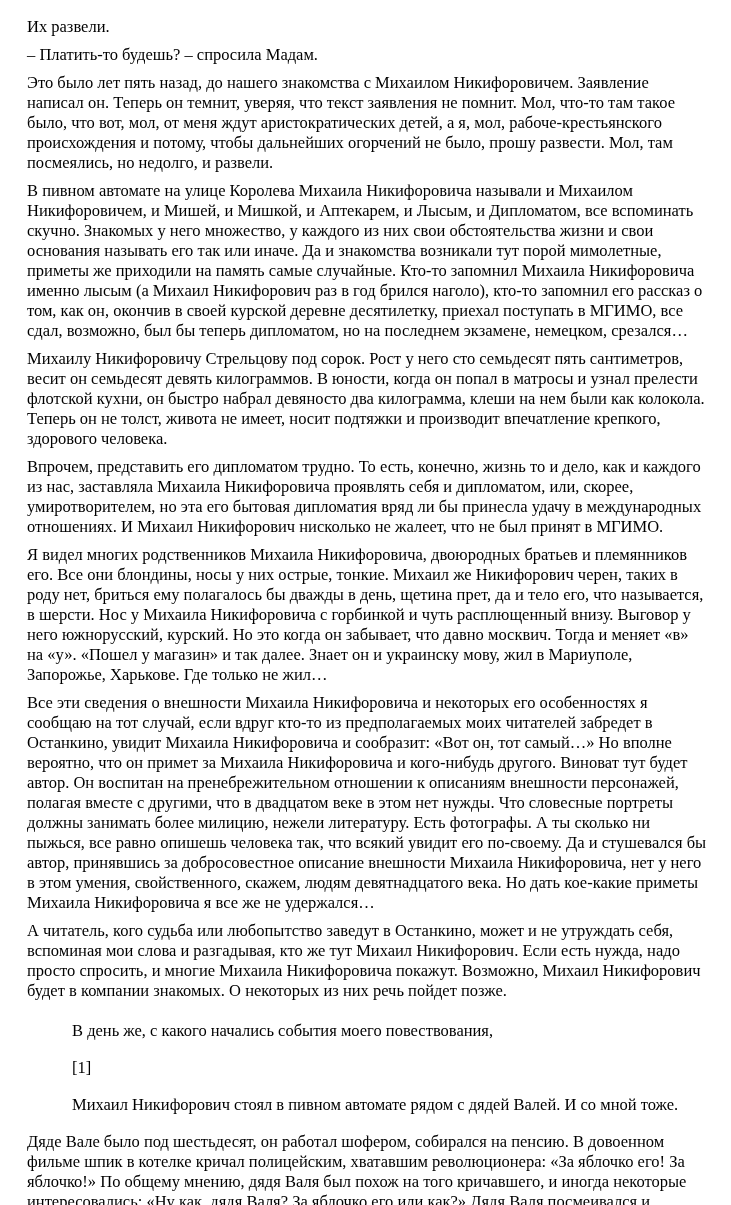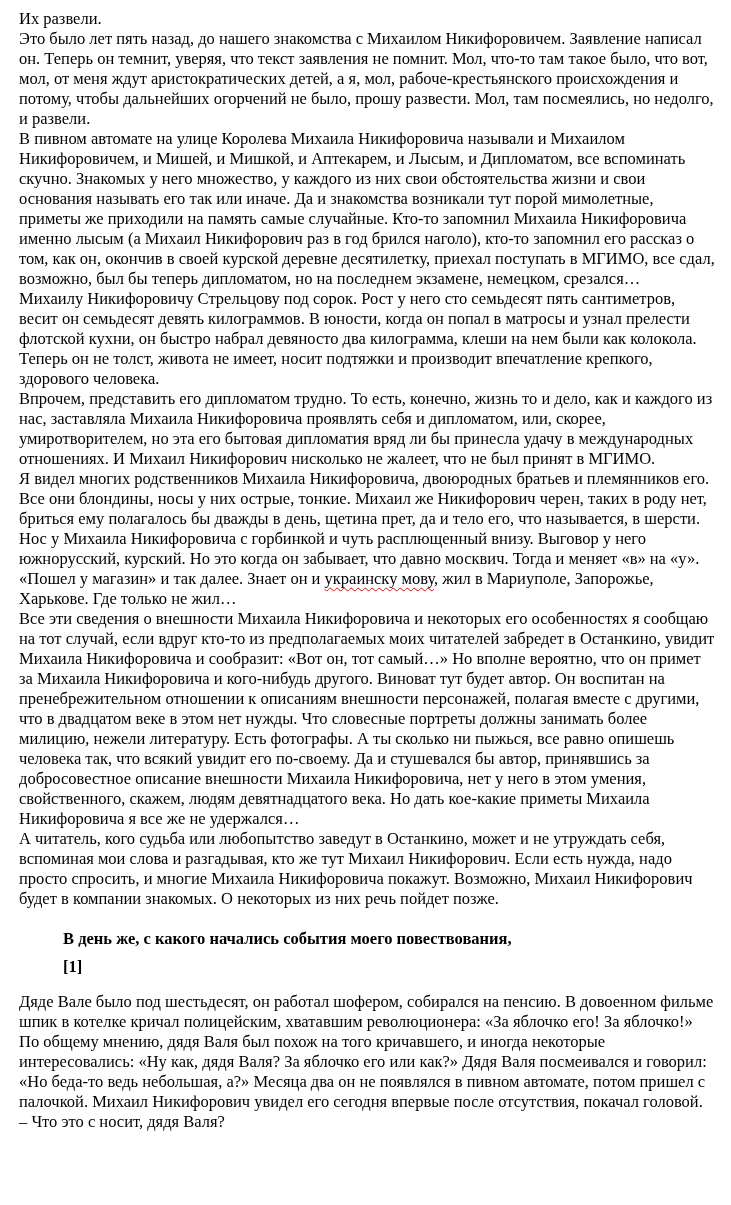--- a/index.html
+++ b/index.html
@@ -16,57 +16,57 @@
     min-height: 1205px;
     padding: 9px 16px 12px 19px;
     background: #ffffff;
     color: #000000;
     font-family: "Liberation Serif", "DejaVu Serif", serif;
     font-size: 16.5px;
     line-height: 20px;
     text-align: left;
   }
   .para {
-    margin: 0;
+    margin: 8px;
     padding: 0;
   }
   .inset {
     margin: 20px 0 15px 0;
     padding-left: 36px;
   }
   .inset-line {
-    margin: 8px;
-    font-weight: bold;
+    margin: 17px;
   }
   .misspell {
-    text-decoration: underline;
     text-decoration-style: wavy;
     text-decoration-color: #cc1111;
     text-decoration-thickness: 1px;
     text-underline-offset: 3px;
     text-decoration-skip-ink: none;
   }
 </style>
 </head>
 <body>
 
 <div class="page">
 
   <p class="para">Их развели.</p>
+  <p class="para">– Платить-то будешь? – спросила Мадам.</p>
   <p class="para">Это было лет пять назад, до нашего знакомства с Михаилом Никифоровичем. Заявление написал он. Теперь он темнит, уверяя, что текст заявления не помнит. Мол, что-то там такое было, что вот, мол, от меня ждут аристократических детей, а я, мол, рабоче-крестьянского происхождения и потому, чтобы дальнейших огорчений не было, прошу развести. Мол, там посмеялись, но недолго, и развели.</p>
   <p class="para">В пивном автомате на улице Королева Михаила Никифоровича называли и Михаилом Никифоровичем, и Мишей, и Мишкой, и Аптекарем, и Лысым, и Дипломатом, все вспоминать скучно. Знакомых у него множество, у каждого из них свои обстоятельства жизни и свои основания называть его так или иначе. Да и знакомства возникали тут порой мимолетные, приметы же приходили на память самые случайные. Кто-то запомнил Михаила Никифоровича именно лысым (а Михаил Никифорович раз в год брился наголо), кто-то запомнил его рассказ о том, как он, окончив в своей курской деревне десятилетку, приехал поступать в МГИМО, все сдал, возможно, был бы теперь дипломатом, но на последнем экзамене, немецком, срезался…</p>
   <p class="para">Михаилу Никифоровичу Стрельцову под сорок. Рост у него сто семьдесят пять сантиметров, весит он семьдесят девять килограммов. В юности, когда он попал в матросы и узнал прелести флотской кухни, он быстро набрал девяносто два килограмма, клеши на нем были как колокола. Теперь он не толст, живота не имеет, носит подтяжки и производит впечатление крепкого, здорового человека.</p>
   <p class="para">Впрочем, представить его дипломатом трудно. То есть, конечно, жизнь то и дело, как и каждого из нас, заставляла Михаила Никифоровича проявлять себя и дипломатом, или, скорее, умиротворителем, но эта его бытовая дипломатия вряд ли бы принесла удачу в международных отношениях. И Михаил Никифорович нисколько не жалеет, что не был принят в МГИМО.</p>
 
   <p class="para"><span>Я видел многих родственников Михаила Никифоровича, двоюродных братьев и племянников его. Все они блондины, носы у них острые, тонкие. Михаил же Никифорович черен, таких в роду нет, бриться ему полагалось бы дважды в день, щетина прет, да и тело его, что называется, в шерсти. Нос у Михаила Никифоровича с горбинкой и чуть расплющенный внизу. Выговор у него южнорусский, курский. Но это когда он забывает, что давно москвич. Тогда и меняет «в» на «у». «Пошел у магазин» и так далее. Знает он и </span><span class="misspell">украинску мову</span><span>, жил в Мариуполе, Запорожье, Харькове. Где только не жил…</span></p>
 
   <p class="para">Все эти сведения о внешности Михаила Никифоровича и некоторых его особенностях я сообщаю на тот случай, если вдруг кто-то из предполагаемых моих читателей забредет в Останкино, увидит Михаила Никифоровича и сообразит: «Вот он, тот самый…» Но вполне вероятно, что он примет за Михаила Никифоровича и кого-нибудь другого. Виноват тут будет автор. Он воспитан на пренебрежительном отношении к описаниям внешности персонажей, полагая вместе с другими, что в двадцатом веке в этом нет нужды. Что словесные портреты должны занимать более милицию, нежели литературу. Есть фотографы. А ты сколько ни пыжься, все равно опишешь человека так, что всякий увидит его по-своему. Да и стушевался бы автор, принявшись за добросовестное описание внешности Михаила Никифоровича, нет у него в этом умения, свойственного, скажем, людям девятнадцатого века. Но дать кое-какие приметы Михаила Никифоровича я все же не удержался…</p>
   <p class="para">А читатель, кого судьба или любопытство заведут в Останкино, может и не утруждать себя, вспоминая мои слова и разгадывая, кто же тут Михаил Никифорович. Если есть нужда, надо просто спросить, и многие Михаила Никифоровича покажут. Возможно, Михаил Никифорович будет в компании знакомых. О некоторых из них речь пойдет позже.</p>
 
   <div class="inset">
     <p class="para inset-line">В день же, с какого начались события моего повествования,</p>
     <p class="para inset-line">[1]</p>
+    <p class="para inset-line">Михаил Никифорович стоял в пивном автомате рядом с дядей Валей. И со мной тоже.</p>
   </div>
 
   <p class="para">Дяде Вале было под шестьдесят, он работал шофером, собирался на пенсию. В довоенном фильме шпик в котелке кричал полицейским, хватавшим революционера: «За яблочко его! За яблочко!» По общему мнению, дядя Валя был похож на того кричавшего, и иногда некоторые интересовались: «Ну как, дядя Валя? За яблочко его или как?» Дядя Валя посмеивался и говорил: «Но беда-то ведь небольшая, а?» Месяца два он не появлялся в пивном автомате, потом пришел с палочкой. Михаил Никифорович увидел его сегодня впервые после отсутствия, покачал головой.</p>
   <p class="para">– Что это с носит, дядя Валя?</p>
 
 </div>
 
 </body></html>

